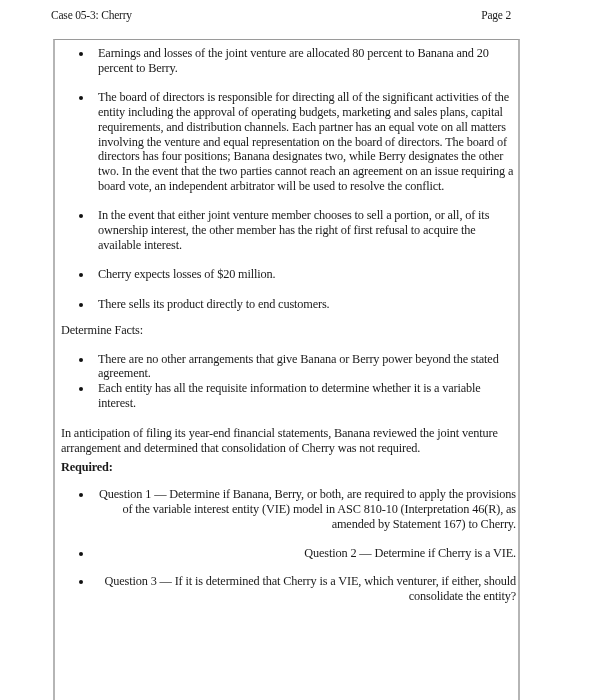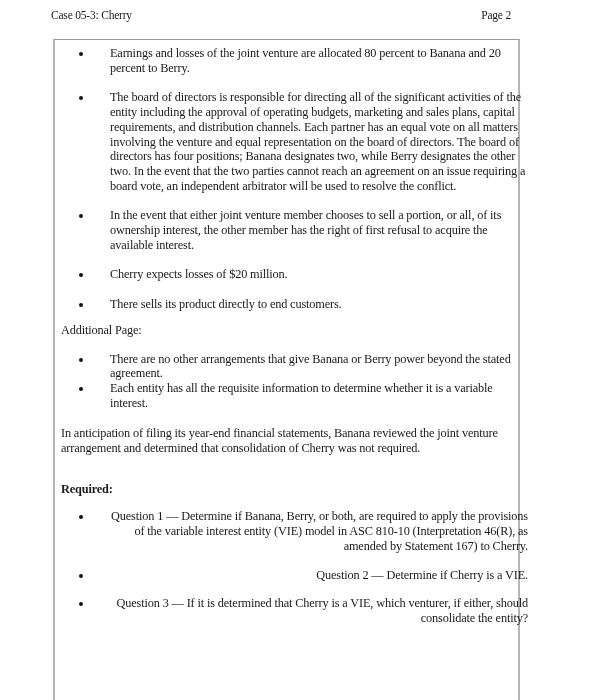--- a/index.html
+++ b/index.html
@@ -53,21 +53,21 @@
     }
     .bullet-list li .bullet {
       position: absolute;
       left: 24px;
       top: 6px;
       width: 4px;
       height: 4px;
       border-radius: 50%;
       background: #111;
     }
-    .bullet-list li .text { display: block; width: 418px; margin-left: 12px; }
+    .bullet-list li .text { display: block; width: 418px; }
 
     .para {
       font-size: 12.3px;
       line-height: 14.7px;
       letter-spacing: -0.15px;
       padding-left: 6px;
       width: 450px;
     }
     .bold { font-weight: bold; }
   </style>
@@ -97,36 +97,36 @@
     <li style="margin-top:15px;">
       <span class="bullet"></span>
       <span class="text">Cherry expects losses of $20 million.</span>
     </li>
     <li style="margin-top:15px;">
       <span class="bullet"></span>
       <span class="text">There sells its product directly to end customers.</span>
     </li>
   </ul>
 
-  <div class="para" style="margin-top:11px;">Additional Page:</div>
+  <div class="para" style="margin-top:11px;">Determine Facts:</div>
 
   <ul class="bullet-list" style="margin-top:14px;">
     <li style="margin-top:1px;">
       <span class="bullet"></span>
       <span class="text">There are no other arrangements that give Banana or Berry power beyond the stated agreement.</span>
     </li>
     <li>
       <span class="bullet"></span>
       <span class="text">Each entity has all the requisite information to determine whether it is a variable interest.</span>
     </li>
   </ul>
 
   <div class="para" style="margin-top:16px;">In anticipation of filing its year-end financial statements, Banana reviewed the joint venture arrangement and determined that consolidation of Cherry was not required.</div>
 
-  <div class="para bold" style="margin-top:26px;">Required:</div>
+  <div class="para bold" style="margin-top:4px;">Required:</div>
 
   <ul class="bullet-list" style="margin-top:13px;text-align:right;">
     <li>
       <span class="bullet"></span>
       <span class="text">Question 1 — Determine if Banana, Berry, or both, are required to apply the provisions of the variable interest entity (VIE) model in ASC 810-10 (Interpretation 46(R), as amended by Statement 167) to Cherry.</span>
     </li>
     <li style="margin-top:14px;">
       <span class="bullet"></span>
       <span class="text">Question 2 — Determine if Cherry is a VIE.</span>
     </li>

